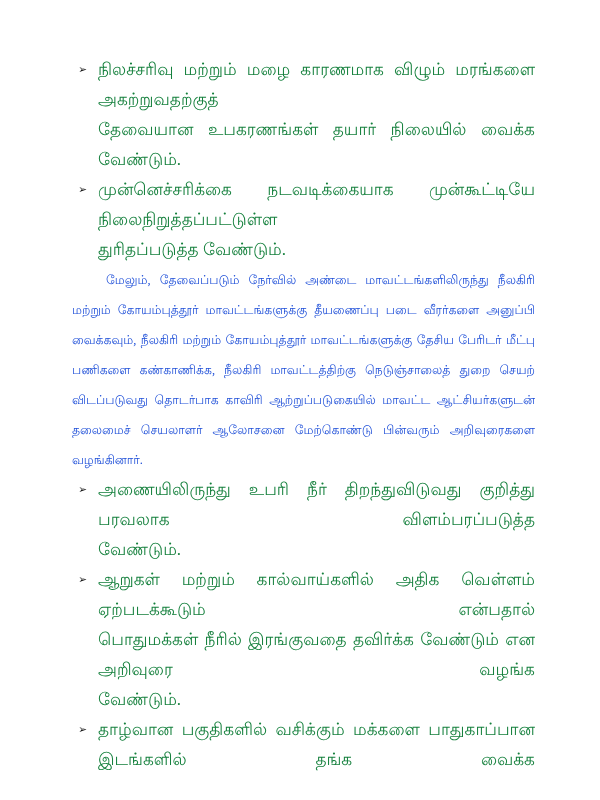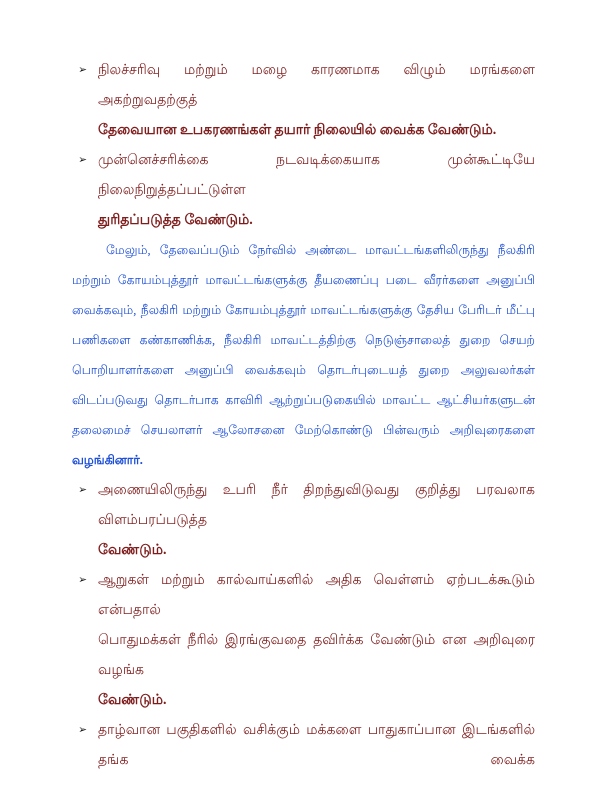--- a/index.html
+++ b/index.html
@@ -59,36 +59,35 @@
     text-align: left;
     padding-left: 6px;
     box-sizing: border-box;
     color: #111111;
     font-family: "DejaVu Sans", sans-serif;
     transform: scaleX(0.95);
   }
 
   .bullet-text {
     flex: 1 1 auto;
-    font-size: 14px;
+    font-size: 17px;
     line-height: 30px;
     text-align: justify;
     text-justify: inter-word;
-    color: #7f1d1d;
+    color: #15803d;
   }
 
   
   .j-all {
     text-align: justify;
     text-align-last: justify;
   }
   .j-left-last {
     text-align: justify;
     text-align-last: left;
-    font-weight: bold;
   }
 </style>
 </head>
 <body>
 
 <div class="page">
   <div class="doc-body" id="doc-body">
       <div class="bullet-row">
         <span class="bullet-marker">➢</span>
         <span class="bullet-text j-all">நிலச்சரிவு மற்றும் மழை காரணமாக விழும் மரங்களை அகற்றுவதற்குத்</span>
@@ -102,21 +101,20 @@
         <span class="bullet-text j-all">முன்னெச்சரிக்கை நடவடிக்கையாக முன்கூட்டியே நிலைநிறுத்தப்பட்டுள்ள</span>
       </div>
       <div class="bullet-row">
         <span class="bullet-marker"></span>
         <span class="bullet-text j-left-last">துரிதப்படுத்த வேண்டும்.</span>
       </div>
       <div class="para j-all indent">மேலும், தேவைப்படும் நேர்வில் அண்டை மாவட்டங்களிலிருந்து நீலகிரி</div>
       <div class="para j-all">மற்றும் கோயம்புத்தூர் மாவட்டங்களுக்கு தீயணைப்பு படை வீரர்களை அனுப்பி</div>
       <div class="para j-all">வைக்கவும், நீலகிரி மற்றும் கோயம்புத்தூர் மாவட்டங்களுக்கு தேசிய பேரிடர் மீட்பு</div>
       <div class="para j-all">பணிகளை கண்காணிக்க, நீலகிரி மாவட்டத்திற்கு நெடுஞ்சாலைத் துறை செயற்</div>
-      <div class="para j-all">பொறியாளர்களை அனுப்பி வைக்கவும் தொடர்புடையத் துறை அலுவலர்கள்</div>
       <div class="para j-all">விடப்படுவது தொடர்பாக காவிரி ஆற்றுப்படுகையில் மாவட்ட ஆட்சியர்களுடன்</div>
       <div class="para j-all">தலைமைச் செயலாளர் ஆலோசனை மேற்கொண்டு பின்வரும் அறிவுரைகளை</div>
       <div class="para j-left-last">வழங்கினார்.</div>
       <div class="bullet-row">
         <span class="bullet-marker">➢</span>
         <span class="bullet-text j-all">அணையிலிருந்து உபரி நீர் திறந்துவிடுவது குறித்து பரவலாக விளம்பரப்படுத்த</span>
       </div>
       <div class="bullet-row">
         <span class="bullet-marker"></span>
         <span class="bullet-text j-left-last">வேண்டும்.</span>

